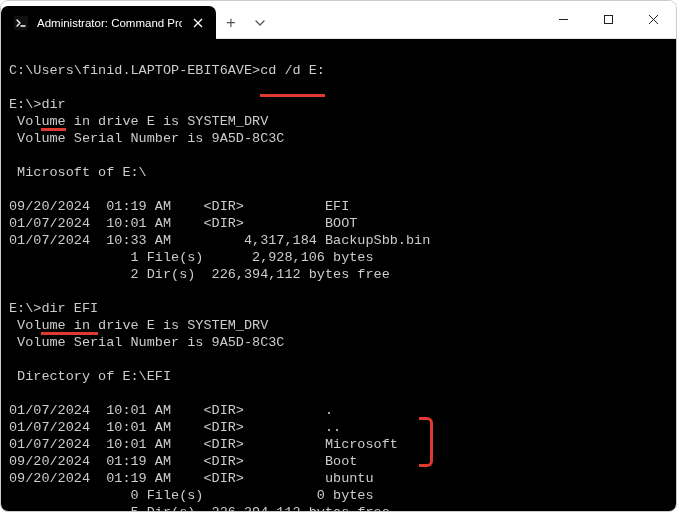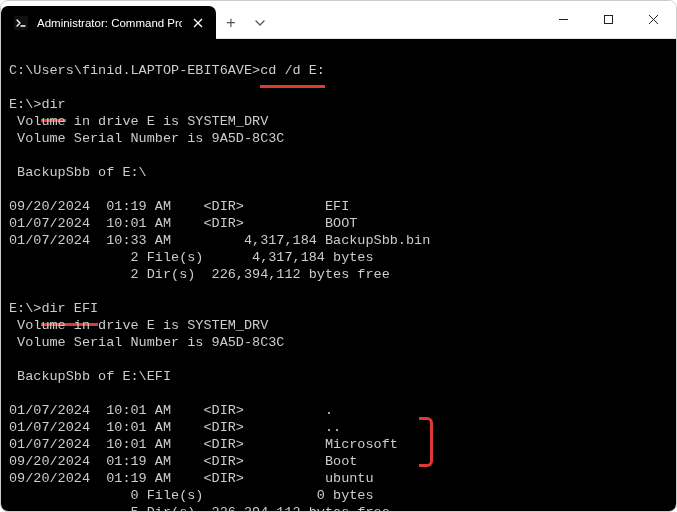--- a/index.html
+++ b/index.html
@@ -100,21 +100,21 @@
     line-height: 17px;
     padding: 6px 8px;
     white-space: pre;
     overflow: hidden;
     position: relative;
     border-bottom-left-radius: 8px;
     border-bottom-right-radius: 8px;
   }
   .underline-red {
     border-bottom: 3px solid #de3a2f;
-    padding-bottom: 7px;
+    padding-bottom: 16px;
   }
   .anno-red {
     position: absolute;
     border: 3px solid #de3a2f;
     border-left: none;
     border-top-right-radius: 6px;
     border-bottom-right-radius: 6px;
   }
 </style>
 </head>
@@ -164,33 +164,33 @@
   </div>
 </div>
 
 <div class="terminal">
 <span>C:\Users\finid.LAPTOP-EBIT6AVE&gt;</span><span class="underline-red">cd /d E:</span>
 <span></span>
 <span>E:\&gt;</span><span class="underline-red">dir</span>
 <span> Volume in drive E is SYSTEM_DRV</span>
 <span> Volume Serial Number is 9A5D-8C3C</span>
 <span></span>
-<span> BackupSbb of E:\</span>
+<span> Microsoft of E:\</span>
 <span></span>
 <span>09/20/2024  01:19 AM    &lt;DIR&gt;          EFI</span>
 <span>01/07/2024  10:01 AM    &lt;DIR&gt;          BOOT</span>
 <span>01/07/2024  10:33 AM         4,317,184 BackupSbb.bin</span>
-<span>               2 File(s)      4,317,184 bytes</span>
+<span>               1 File(s)      2,928,106 bytes</span>
 <span>               2 Dir(s)  226,394,112 bytes free</span>
 <span></span>
 <span>E:\&gt;</span><span class="underline-red">dir EFI</span>
 <span> Volume in drive E is SYSTEM_DRV</span>
 <span> Volume Serial Number is 9A5D-8C3C</span>
 <span></span>
-<span> BackupSbb of E:\EFI</span>
+<span> Directory of E:\EFI</span>
 <span></span>
 <span>01/07/2024  10:01 AM    &lt;DIR&gt;          .</span>
 <span>01/07/2024  10:01 AM    &lt;DIR&gt;          ..</span>
 <span>01/07/2024  10:01 AM    &lt;DIR&gt;          Microsoft</span>
 <span>09/20/2024  01:19 AM    &lt;DIR&gt;          Boot</span>
 <span>09/20/2024  01:19 AM    &lt;DIR&gt;          ubuntu</span>
 <span>               0 File(s)              0 bytes</span>
 <span>               5 Dir(s)  226,394,112 bytes free</span>
 <div class="anno-red" id="anno-bracket" style="top: 378px; left: 418px; width: 14px; height: 50px;"></div>
 </div>

